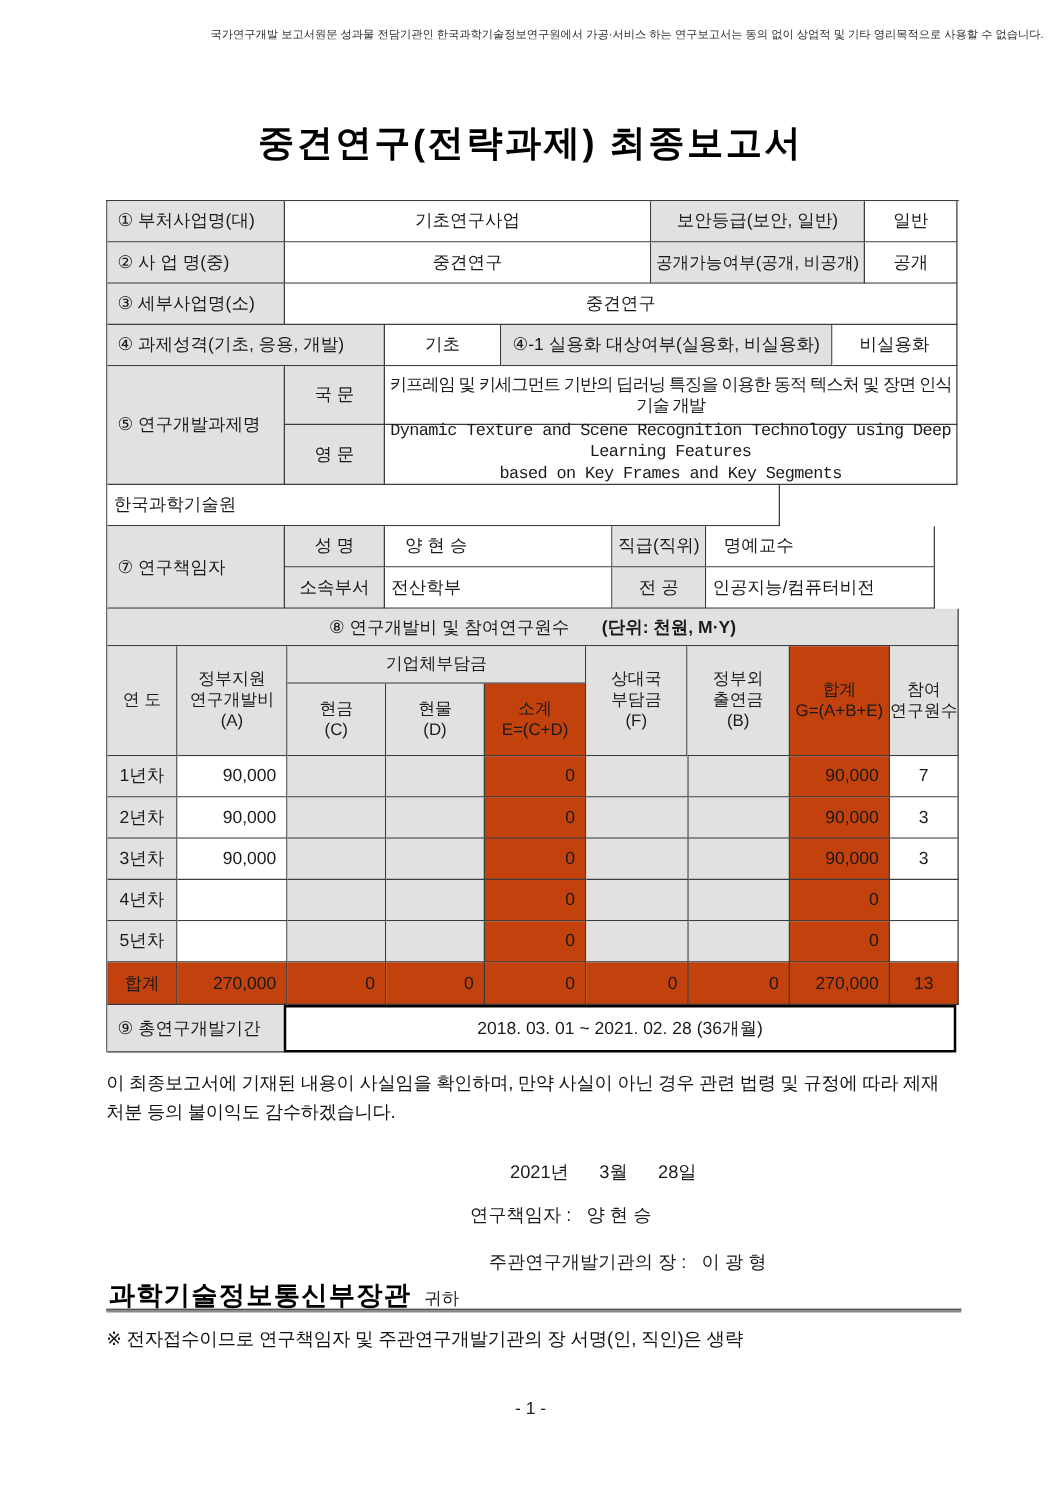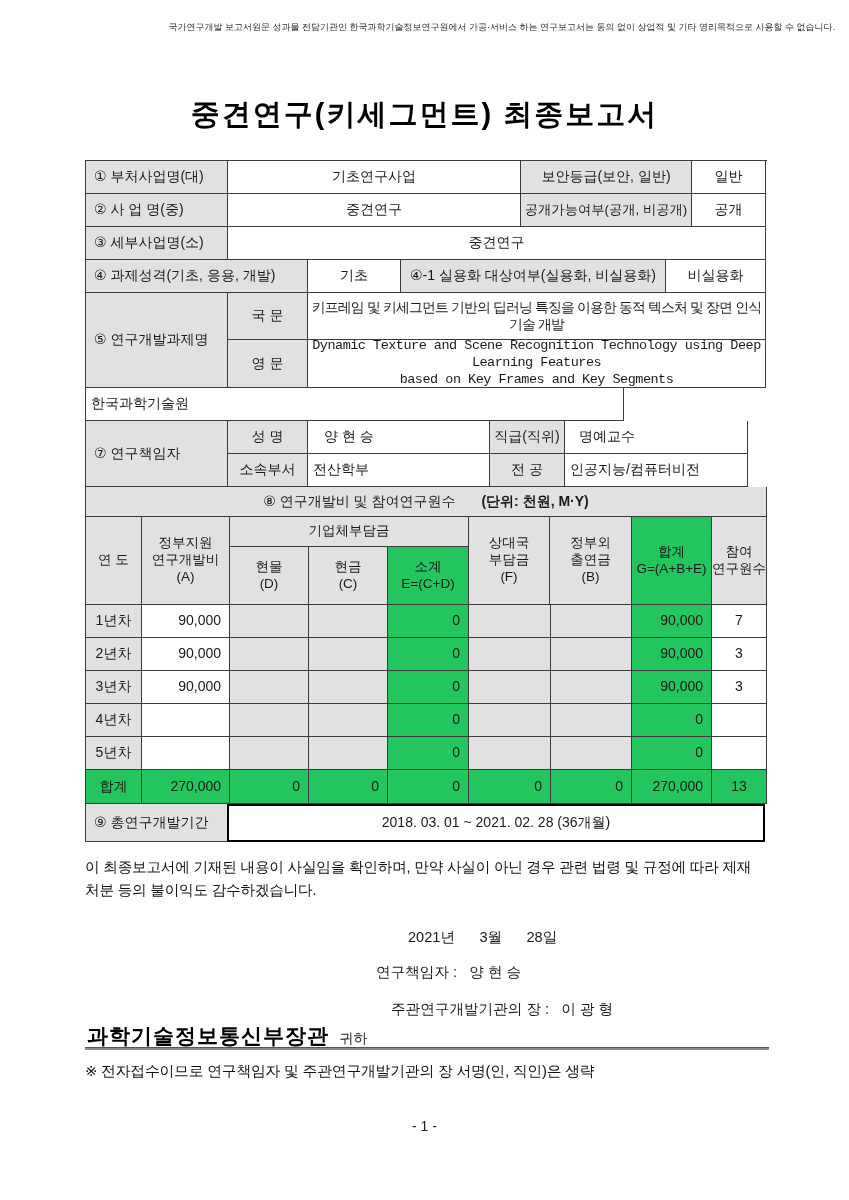--- a/index.html
+++ b/index.html
@@ -24,21 +24,21 @@
 
   
   .form { top:160px; left:85px; width:682px; border-top:1px solid #3c3c3c; border-left:1px solid #3c3c3c; }
   .frow { display:flex; }
   .cell {
     border-right:1px solid #3c3c3c; border-bottom:1px solid #3c3c3c;
     display:flex; align-items:center; font-size:14px; line-height:1.25;
     min-height:100%;
   }
   .gray { background:#e1e1e1; }
-  .orange { background:#22c55e; }
+  .orange { background:#c2410c; }
   .white { background:#ffffff; }
   .ctr { justify-content:center; text-align:center; }
   .lft { padding-left:8px; }
   .num { justify-content:flex-end; padding-right:8px; }
   .pre { white-space:pre-line; }
   .colwrap { display:flex; flex-direction:column; }
 
   
   .h33 { height:33px; } .h30 { height:30px; } .h34 { height:34px; }
   .h47 { height:47px; } .h48 { height:48px; } .h95 { height:95px; }
@@ -70,21 +70,21 @@
   .recipient-suffix { font-size:14px; color:#222; margin-left:6px; }
   .rule { top:1047px; left:85px; width:684px; height:3px; background:#8a8a8a; border-top:1px solid #555; }
   .note { top:1062px; left:85px; width:684px; font-size:14.8px; color:#111; letter-spacing:-0.2px; }
   .pagenum { top:1118px; left:0; width:100%; text-align:center; font-size:14px; color:#222; }
 </style>
 </head>
 <body>
 
 <div class="abs disclaimer">국가연구개발 보고서원문 성과물 전담기관인 한국과학기술정보연구원에서 가공·서비스 하는 연구보고서는 동의 없이 상업적 및 기타 영리목적으로 사용할 수 없습니다.</div>
 
-<div class="abs doc-title">중견연구(키세그먼트) 최종보고서</div>
+<div class="abs doc-title">중견연구(전략과제) 최종보고서</div>
 
 <div class="abs form">
 
   <div class="frow h33">
     <div class="cell gray lft w142">① 부처사업명(대)</div>
     <div class="cell white ctr w293">기초연구사업</div>
     <div class="cell gray ctr w171">보안등급(보안, 일반)</div>
     <div class="cell white ctr w74">일반</div>
   </div>
 
@@ -154,24 +154,24 @@
   <div class="frow h88">
     <div class="cell gray hdrcell pre wy" style="height:88px;">연  도</div>
     <div class="cell gray hdrcell pre wa" style="height:88px;">정부지원
 연구개발비
 (A)</div>
     <div class="colwrap">
       <div class="frow h30">
         <div class="cell gray hdrcell" style="width:239px;">기업체부담금</div>
       </div>
       <div class="frow h58">
+        <div class="cell gray hdrcell pre wc">현금
+(C)</div>
         <div class="cell gray hdrcell pre wd">현물
 (D)</div>
-        <div class="cell gray hdrcell pre wc">현금
-(C)</div>
         <div class="cell orange hdrcell pre we">소계
 E=(C+D)</div>
       </div>
     </div>
     <div class="cell gray hdrcell pre wf" style="height:88px;">상대국
 부담금
 (F)</div>
     <div class="cell gray hdrcell pre wb" style="height:88px;">정부외
 출연금
 (B)</div>

